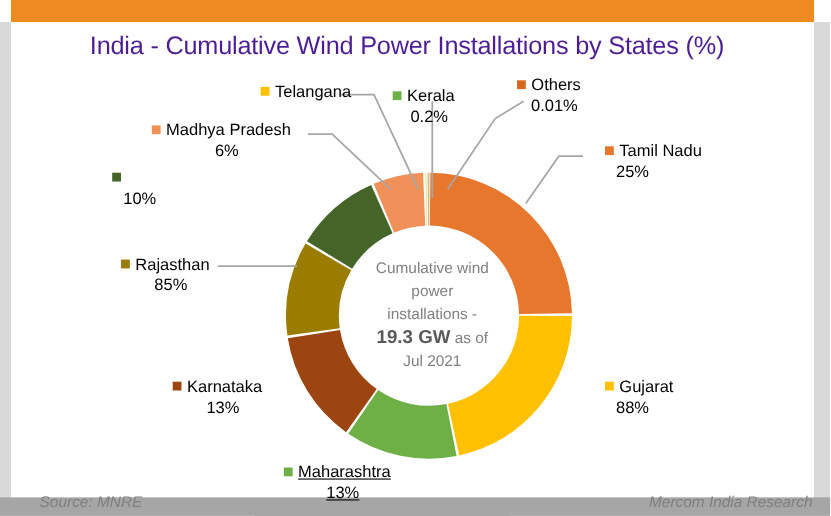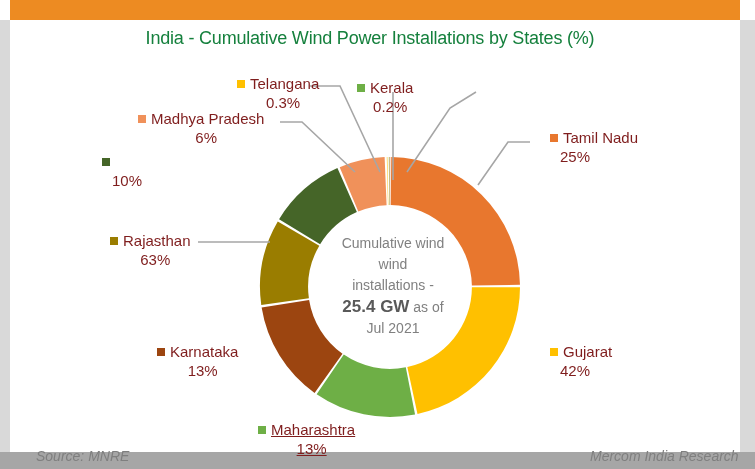--- a/index.html
+++ b/index.html
@@ -58,22 +58,22 @@
     background: #ffffff;
   }
 
   
   #chart-title {
     position: absolute;
     left: 0px;
     top: 8px;
     width: 720px;
     text-align: center;
-    font-size: 18px;
-    color: #15803d;
+    font-size: 23px;
+    color: #4c1d95;
     letter-spacing: -0.2px;
     white-space: nowrap;
   }
 
   
   #donut-wrap {
     position: absolute;
     left: 245px;
     top: 132px;
     width: 270px;
@@ -95,21 +95,21 @@
   #center-text .big {
     font-size: 17px;
     font-weight: bold;
     color: #595959;
   }
 
   
   .callout {
     position: absolute;
     font-size: 15px;
-    color: #7f1d1d;
+    color: #000000;
     line-height: 19px;
     white-space: nowrap;
   }
   .callout .swatch {
     display: inline-block;
     width: 8px;
     height: 8px;
     margin-right: 5px;
     vertical-align: 1px;
   }
@@ -175,65 +175,68 @@
         <path d="M270,102 L292,102 L345,152"></path>
 
         <path d="M188,222 L260,222"></path>
 
         <path d="M520,122 L498,122 L468,165"></path>
       </g>
     </svg>
 
     <div id="center-text">
       <span>Cumulative wind</span><br>
-      <span>wind</span><br>
+      <span>power</span><br>
       <span>installations -</span><br>
-      <span class="big">25.4 GW</span><span> as of</span><br>
+      <span class="big">19.3 GW</span><span> as of</span><br>
       <span>Jul 2021</span>
     </div>
 
     <div class="callout" style="left:227px;top:54px;">
       <span class="swatch" style="background:#FFC000"></span><span class="name">Telangana</span>
-      <span class="pct">0.3%</span>
     </div>
 
     <div class="callout" style="left:347px;top:58px;">
       <span class="swatch" style="background:#6EAF46"></span><span class="name">Kerala</span>
       <span class="pct">0.2%</span>
     </div>
 
+    <div class="callout" style="left:460px;top:48px;">
+      <span class="swatch" style="background:#D9661F"></span><span class="name">Others</span>
+      <span class="pct">0.01%</span>
+    </div>
 
     <div class="callout" style="left:128px;top:89px;">
       <span class="swatch" style="background:#F0915A"></span><span class="name">Madhya Pradesh</span>
       <span class="pct">6%</span>
     </div>
 
     <div class="callout" style="left:92px;top:132px;">
       <span class="swatch" style="background:#456528"></span>
       <span class="pct">10%</span>
     </div>
 
     <div class="callout" style="left:100px;top:211px;">
       <span class="swatch" style="background:#9A7D00"></span><span class="name">Rajasthan</span>
-      <span class="pct">63%</span>
+      <span class="pct">85%</span>
     </div>
 
     <div class="callout" style="left:147px;top:322px;">
       <span class="swatch" style="background:#9C4510"></span><span class="name">Karnataka</span>
       <span class="pct">13%</span>
     </div>
 
     <div class="callout" style="left:248px;top:400px;text-decoration:underline;">
       <span class="swatch" style="background:#6EAF46"></span><span class="name">Maharashtra</span>
       <span class="pct">13%</span>
     </div>
 
     <div class="callout right" style="left:540px;top:322px;">
       <span class="swatch" style="background:#FFC000"></span><span class="name">Gujarat</span>
-      <span class="pct">42%</span>
+      <span class="pct">88%</span>
     </div>
 
     <div class="callout right" style="left:540px;top:108px;">
       <span class="swatch" style="background:#E8772E"></span><span class="name">Tamil Nadu</span>
       <span class="pct">25%</span>
     </div>
 
     <div class="footnote" id="source-note">Source: MNRE</div>
     <div class="footnote" id="credit-note">Mercom India Research</div>
 

